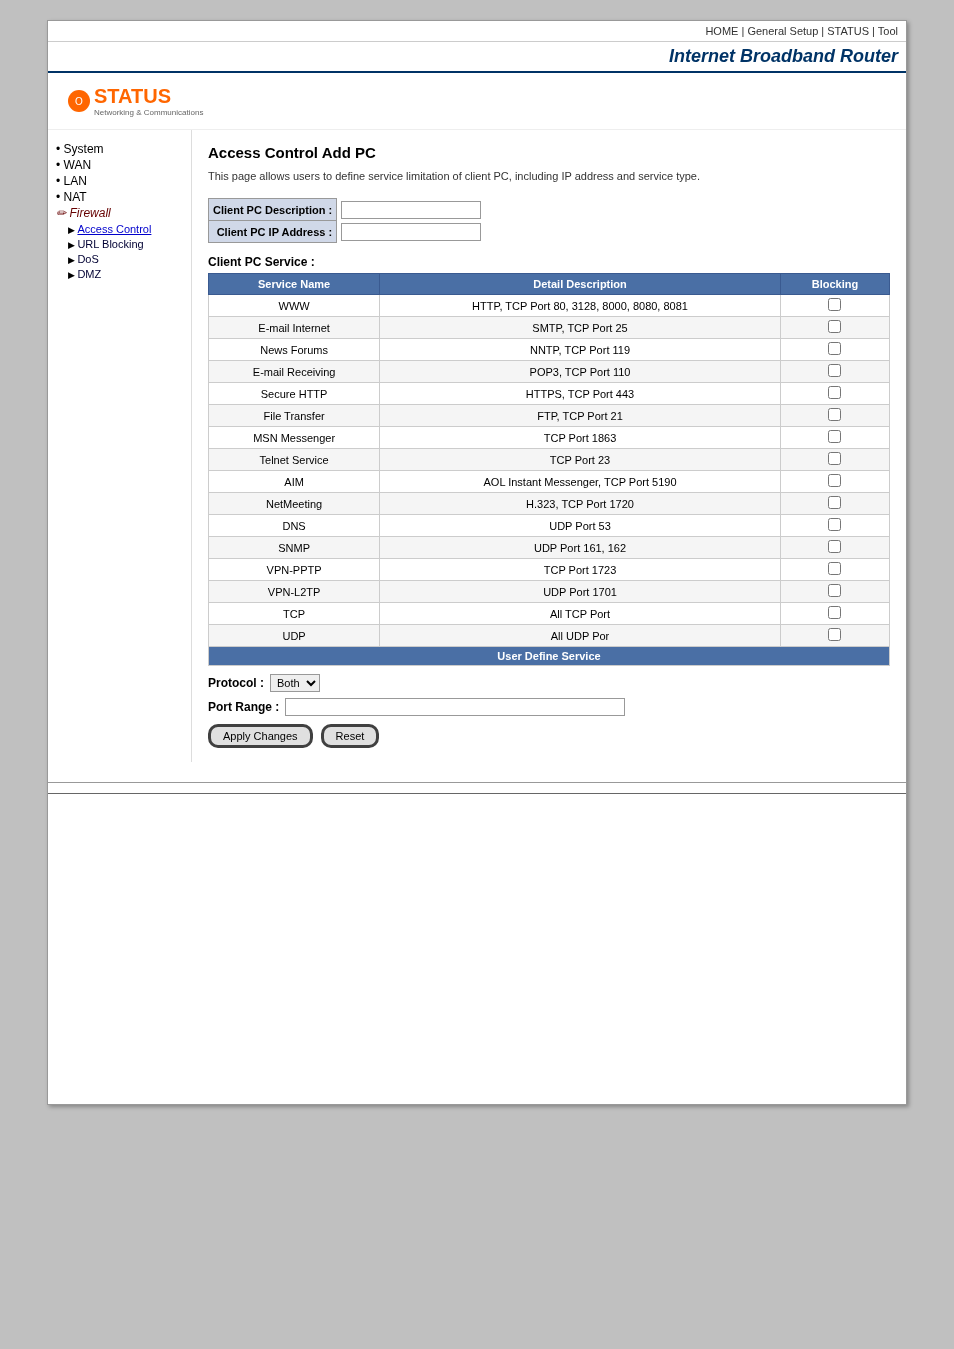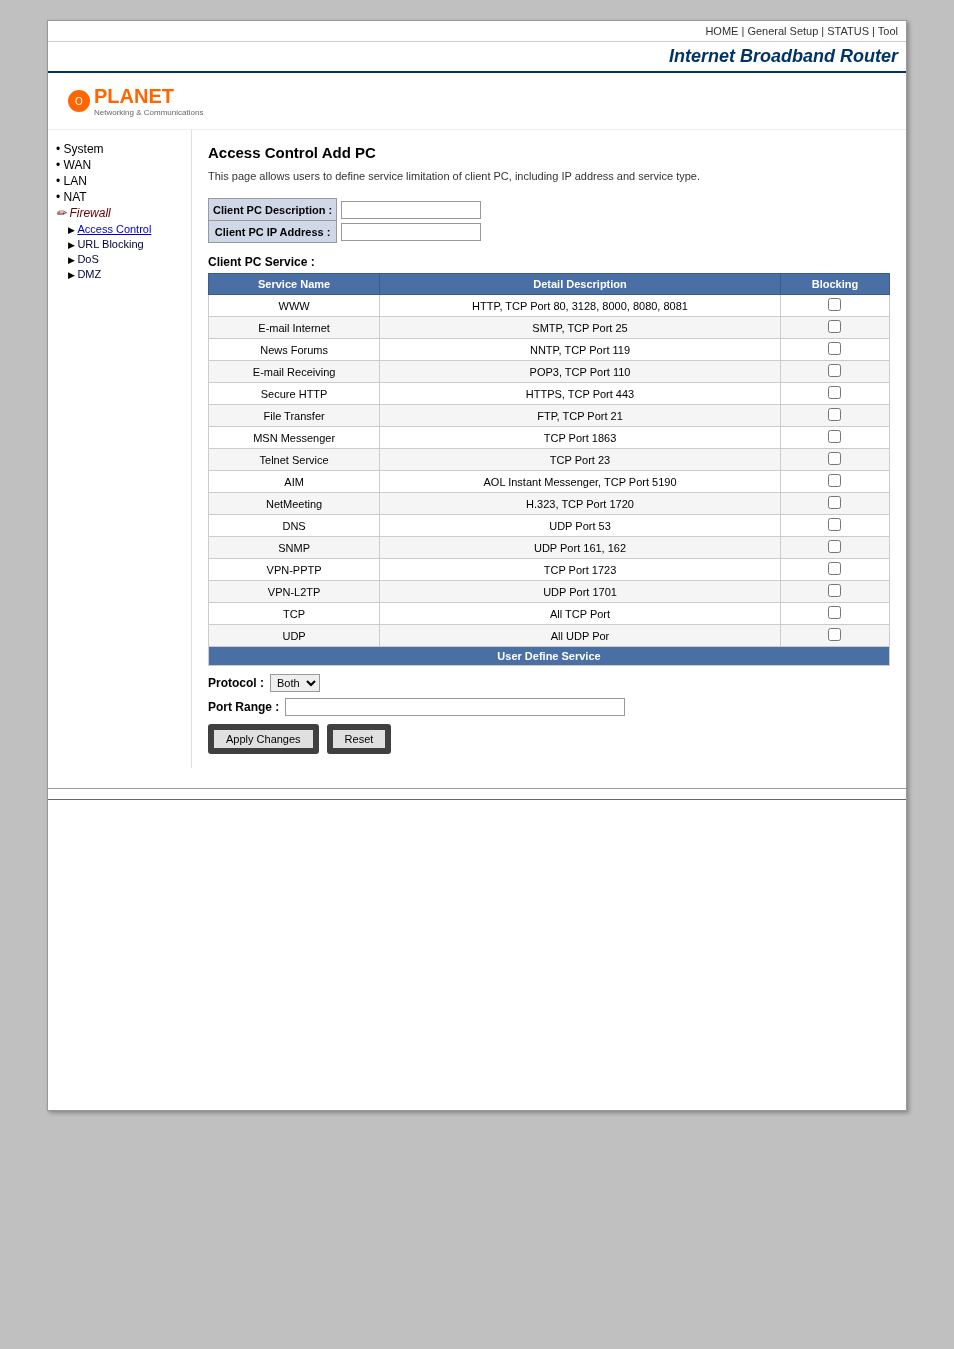--- a/index.html
+++ b/index.html
@@ -142,21 +142,21 @@
     
     .form-table {
       border-collapse: collapse;
       margin-bottom: 12px;
     }
     .form-table td {
       padding: 2px 4px;
       font-size: 11px;
     }
     .form-label {
-      text-align: center;
+      text-align: right;
       background: #d0d8e8;
       border: 1px solid #999;
       padding: 3px 6px;
       font-size: 11px;
       font-weight: bold;
       white-space: nowrap;
     }
     .form-input input {
       border: 1px solid #999;
       padding: 2px 4px;
@@ -242,24 +242,24 @@
     }
     
     .button-row {
       display: flex;
       gap: 8px;
       margin-top: 4px;
     }
     .btn {
       padding: 3px 12px;
       font-size: 11px;
-      border: 6px solid #404040;
+      border: 3px solid #404040;
       background: #e0e0e0;
       cursor: pointer;
-      border-radius: 3px;
+      border-radius: 10px;
     }
     
     .footer-area {
       margin-top: 20px;
       border-top: 1px solid #999;
       padding: 6px 0;
     }
     .footer-line {
       border-top: 1px solid #666;
       margin: 4px 0;
@@ -284,21 +284,21 @@
     <div class="header">
       <div></div>
       <div class="header-nav">HOME | General Setup | STATUS | Tool</div>
     </div>
     <div class="header-title">Internet Broadband Router</div>
 
     <div style="display:flex; align-items:center; padding:6px 10px; border-bottom:1px solid #eee;">
       <div class="logo-area">
         <div class="logo-circle">O</div>
         <div>
-          <span class="logo-text">PLANET</span>
+          <span class="logo-text">STATUS</span>
           <span class="logo-sub">Networking &amp; Communications</span>
         </div>
       </div>
     </div>
 
     <div class="main-layout">
 
       <div class="sidebar">
         <div class="sidebar-item bullet">System</div>
         <div class="sidebar-item bullet">WAN</div>

